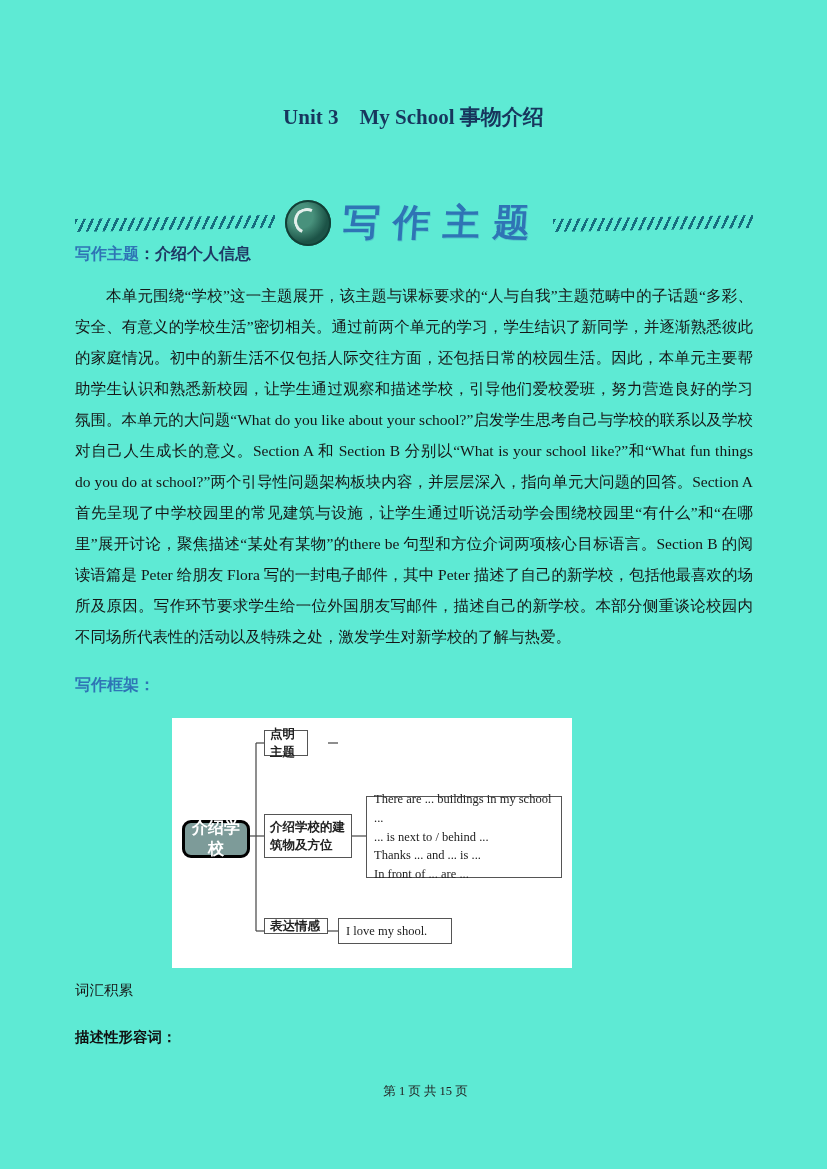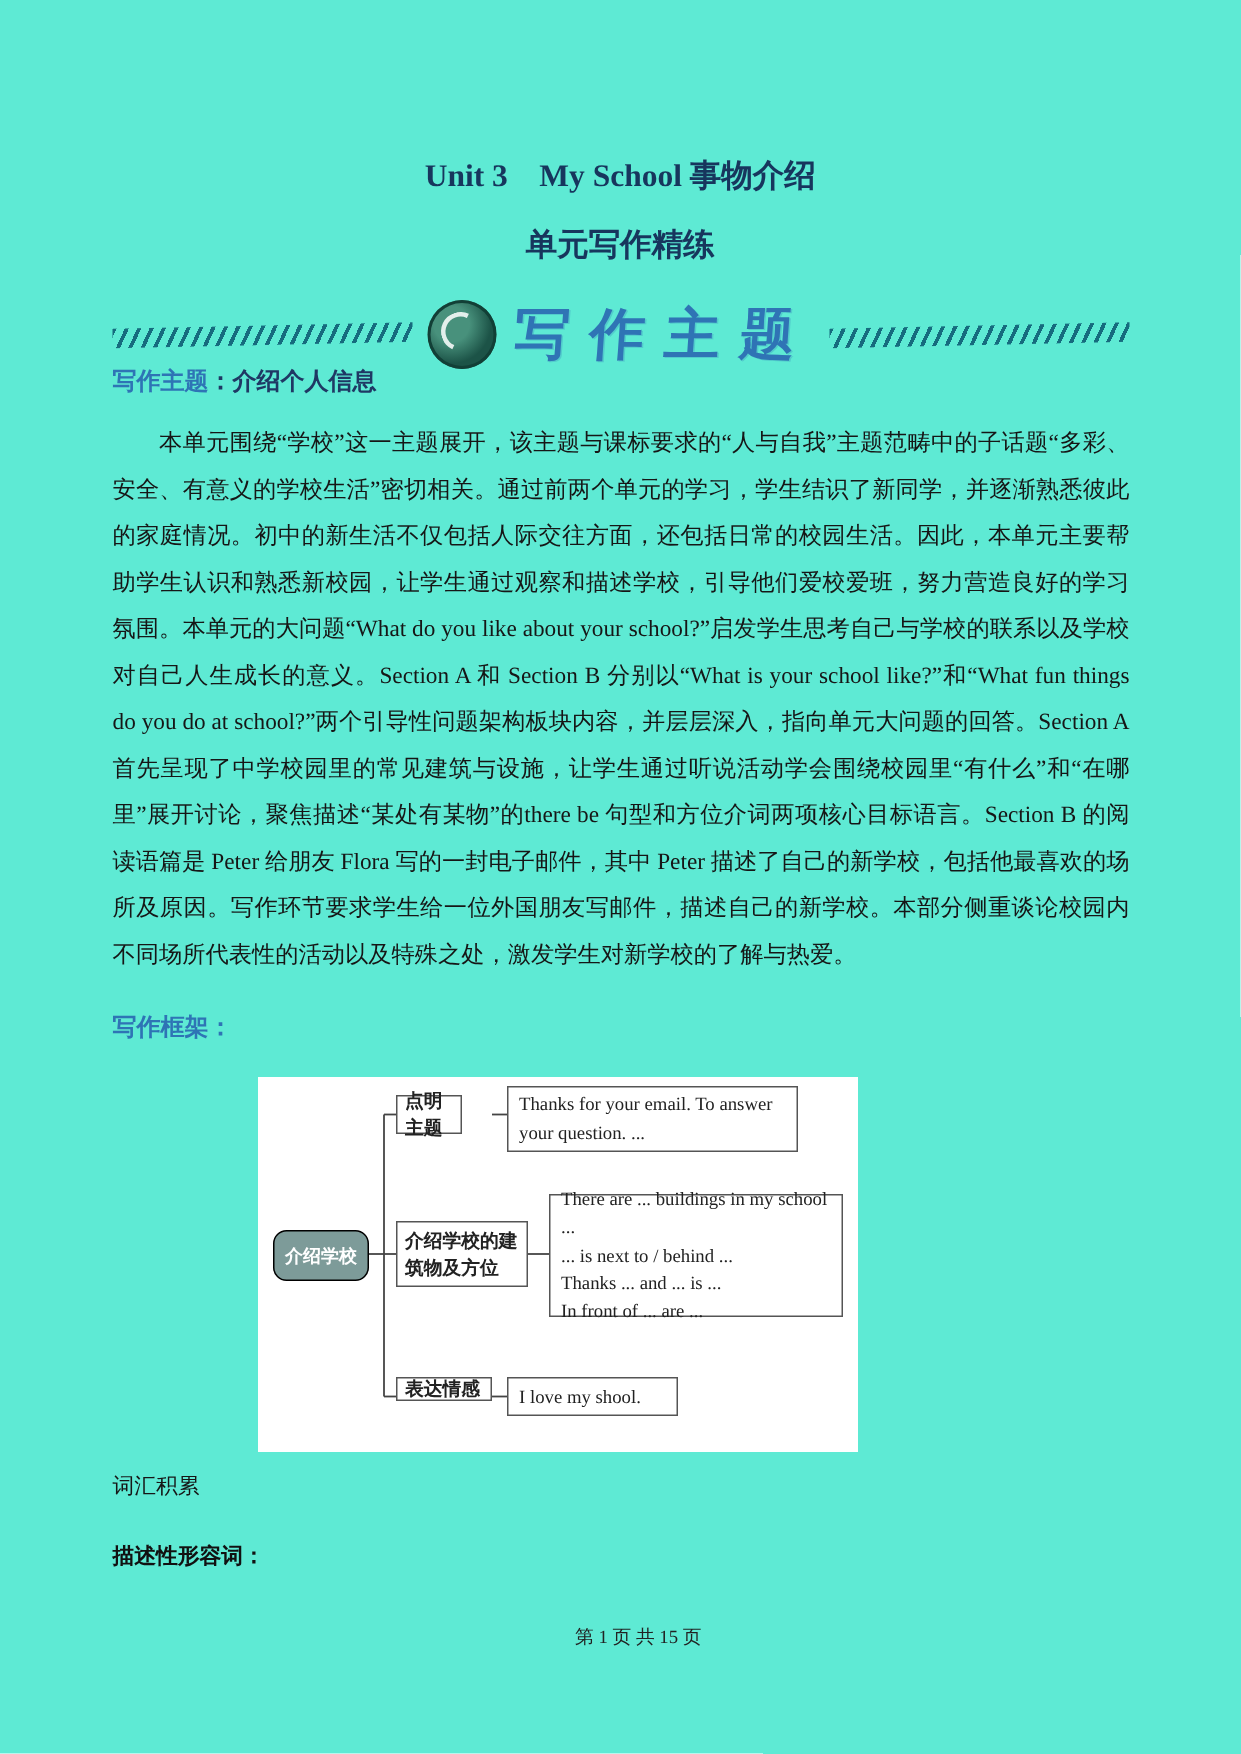--- a/index.html
+++ b/index.html
@@ -84,22 +84,22 @@
     font-family:"Liberation Sans", sans-serif;
   }
   .diagram svg{position:absolute;left:0;top:0;}
   .node{
     position:absolute;box-sizing:border-box;
     display:flex;align-items:center;
     background:#ffffff;border:1px solid #555;
   }
   .root-node{
     position:absolute;left:10px;top:102px;width:62px;height:32px;
-    background:#7d9b99;border:1px solid #000000;border-radius:9px;
-    color:#ffffff;font-weight:bold;font-size:12px;
+    background:#7d9b99;border:3px solid #000000;border-radius:9px;
+    color:#ffffff;font-weight:bold;font-size:16px;
     display:flex;align-items:center;justify-content:center;
     text-align:center;
   }
   .label-box{
     font-weight:bold;font-size:12.5px;color:#222;
     padding:3px 5px;justify-content:flex-start;line-height:1.45;
   }
   .content-box{
     font-family:"Liberation Serif", serif;
     font-size:12.5px;color:#222;line-height:1.5;
@@ -126,21 +126,20 @@
     font-family:"Liberation Serif", serif;
     margin-left:12px;
   }
 </style>
 </head>
 <body>
 
 <div class="page">
 
   <div class="abs title-line title1">Unit 3　My School 事物介绍</div>
-  <div class="abs title-line title2">单元写作精练</div>
 
   <div class="abs banner">
     <div class="hatch left"></div>
     <div class="banner-center">
       <div class="banner-logo"></div>
       <div class="banner-title">写作主题</div>
     </div>
     <div class="hatch right"></div>
   </div>
 
@@ -162,23 +161,20 @@
         <path d="M84 213 H92"></path>
         <path d="M156 25 H166"></path>
         <path d="M180 118 H194"></path>
         <path d="M156 213 H166"></path>
       </g>
     </svg>
 
     <div class="root-node">介绍学校</div>
 
     <div class="node label-box b0">点明主题</div>
-    <div class="node content-box c0">
-      <div>Thanks for your email. To answer your question. ...</div>
-    </div>
 
     <div class="node label-box b1">介绍学校的建筑物及方位</div>
     <div class="node content-box c1">
       <div>There are ... buildings in my school ...</div>
       <div>... is next to / behind ...</div>
       <div>Thanks ... and ... is ...</div>
       <div>In front of ... are ...</div>
     </div>
 
     <div class="node label-box b2">表达情感</div>

